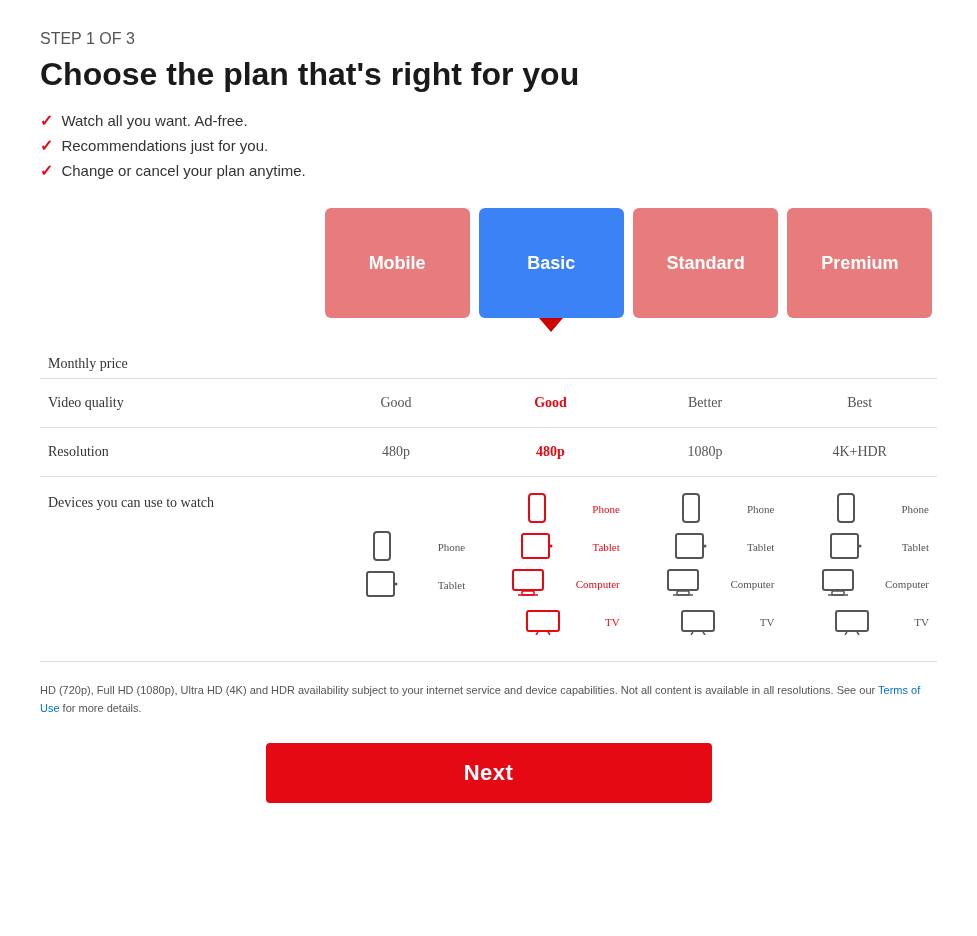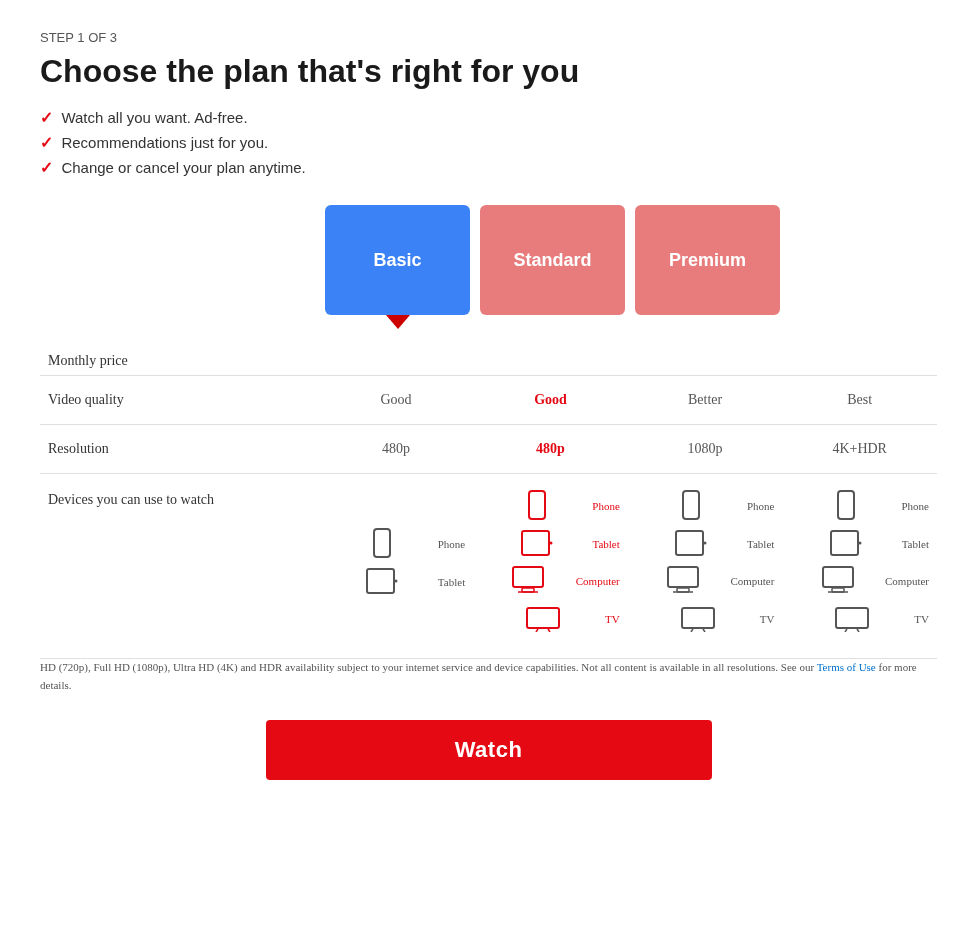--- a/index.html
+++ b/index.html
@@ -6,21 +6,21 @@
     body {
       font-family: Arial, Helvetica, sans-serif;
       background: #fff;
       color: #333;
       width: 977px;
       min-height: 936px;
       padding: 30px 40px 20px 40px;
     }
 
     .step-label {
-      font-size: 13px;
+      font-size: 16px;
       color: #555;
       margin-bottom: 8px;
     }
 
     .page-title {
       font-size: 32px;
       font-weight: bold;
       color: #1a1a1a;
       margin-bottom: 18px;
     }
@@ -142,24 +142,24 @@
     .device-label.highlighted {
       color: #e50914;
     }
 
     .monthly-price-row td {
       padding: 14px 8px 6px 8px;
     }
 
     
     .footnotes {
+      margin-top: 20px;
       font-size: 11px;
       color: #555;
       line-height: 1.6;
-      font-family: Liberation Serif, serif;
     }
 
     .footnotes a {
       color: #0070cc;
       text-decoration: none;
     }
 
     
     .next-btn-wrapper {
       display: flex;
@@ -207,20 +207,26 @@
   <li>
     <span class="checkmark">✓</span>
     <span>Change or cancel your plan anytime.</span>
   </li>
 </ul>
 
 <div class="table-wrapper">
 
   <div style="display:flex; margin-left: 280px; margin-bottom: 0;">
 
+    <div class="plan-col">
+      <div class="plan-card inactive">
+        <span>Mobile</span>
+      </div>
+      <div style="height:14px;"></div>
+    </div>
 
     <div class="plan-col">
       <div class="plan-card active">
         <span>Basic</span>
       </div>
       <div class="plan-card-arrow"></div>
     </div>
 
     <div class="plan-col">
       <div class="plan-card inactive">
@@ -383,14 +389,14 @@
     </table>
 </div>
 
 <div class="footnotes">
   <p>
     HD (720p), Full HD (1080p), Ultra HD (4K) and HDR availability subject to your internet service and device capabilities. Not all content is available in all resolutions. See our <a href="#">Terms of Use</a> for more details.
   </p>
 </div>
 
 <div class="next-btn-wrapper">
-  <button class="next-btn">Watch</button>
+  <button class="next-btn">Next</button>
 </div>
 
 </body></html>

